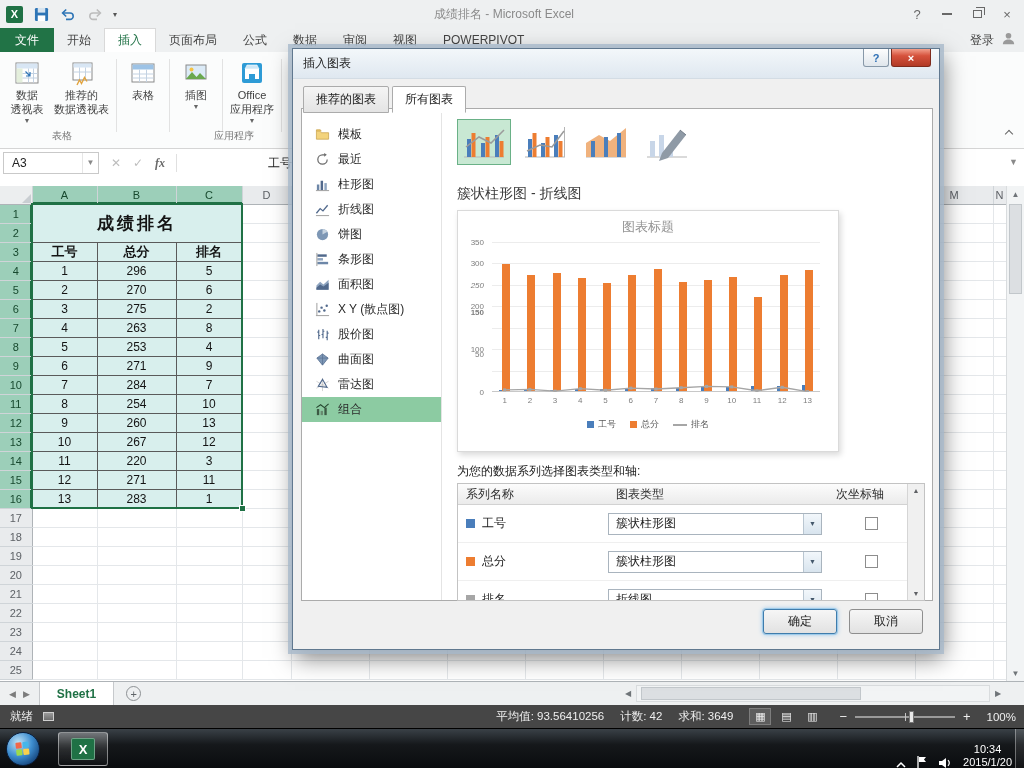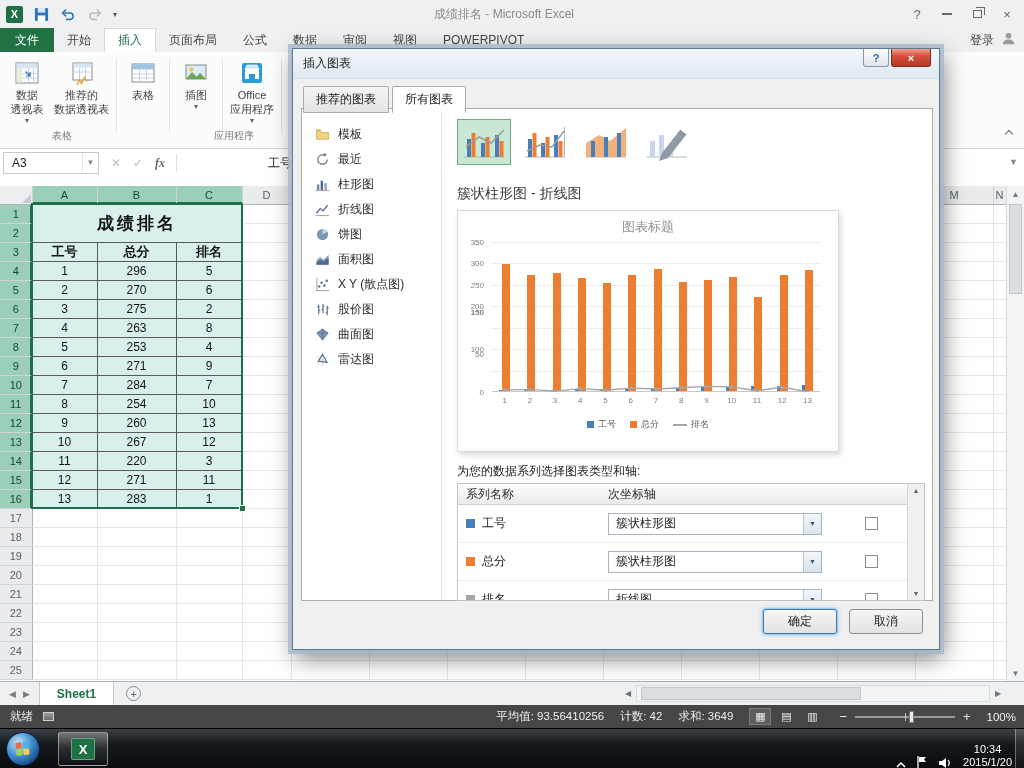--- a/index.html
+++ b/index.html
@@ -943,20 +943,31 @@
               <svg width="15" height="15" viewBox="0 0 16 16">
                 <circle cx="8" cy="8" r="6" fill="#7d97b5"></circle>
                 <path d="M8 8V2a6 6 0 0 1 5.2 3z" fill="#c6d3e0"></path>
               </svg>
             </span>
             <span>饼图</span>
           </div>
           <div class="ditem">
             <span class="dicon">
               <svg width="15" height="15" viewBox="0 0 16 16">
+                <rect x="2.5" y="2.5" width="10" height="2.6" fill="#51698c"></rect>
+                <rect x="2.5" y="6.5" width="6" height="2.6" fill="#8fa5c0"></rect>
+                <rect x="2.5" y="10.5" width="11.5" height="2.6" fill="#6d87a8"></rect>
+                <path d="M2 1v14" stroke="#9a9a9a"></path>
+              </svg>
+            </span>
+            <span>条形图</span>
+          </div>
+          <div class="ditem">
+            <span class="dicon">
+              <svg width="15" height="15" viewBox="0 0 16 16">
                 <path d="M1.5 13.5V9l4-4 3.5 3 5.5-5v10.5z" fill="#8fa5c0"></path>
                 <path d="M1.5 13.5v-2l4-3.5 3.5 2 5.5-4v7.5z" fill="#51698c"></path>
               </svg>
             </span>
             <span>面积图</span>
           </div>
           <div class="ditem">
             <span class="dicon">
               <svg width="15" height="15" viewBox="0 0 16 16">
                 <g fill="#51698c">
@@ -992,20 +1003,31 @@
             <span>曲面图</span>
           </div>
           <div class="ditem">
             <span class="dicon">
               <svg width="15" height="15" viewBox="0 0 16 16">
                 <path d="M8 1v14M1.5 4.5L14.5 12M14.5 4.5L1.5 12" stroke="#bdbdbd" stroke-width=".7"></path>
                 <path d="M8 2.5L12.8 11 3.5 10z" fill="none" stroke="#51698c" stroke-width="1.2"></path>
               </svg>
             </span>
             <span>雷达图</span>
+          </div>
+          <div class="ditem selected">
+            <span class="dicon">
+              <svg width="15" height="15" viewBox="0 0 16 16">
+                <rect x="2" y="7.5" width="2.5" height="6.5" fill="#3c5a44"></rect>
+                <rect x="6" y="9.5" width="2.5" height="4.5" fill="#678a70"></rect>
+                <rect x="10" y="6" width="2.5" height="8" fill="#3c5a44"></rect>
+                <path d="M1.5 6L6 3l4 3 4.5-4" fill="none" stroke="#25472f" stroke-width="1.2"></path>
+              </svg>
+            </span>
+            <span>组合</span>
           </div>
         </div>
       <div class="dcontent">
         <div class="thumbs">
             <div class="thumb selected">
               <svg width="46" height="38" viewBox="0 0 46 38">
                 <path d="M3 34h40" stroke="#b5b5b5"></path>
                 <rect x="6" y="16" width="4" height="18" fill="#4a7ebb"></rect>
                 <rect x="10.5" y="10" width="4" height="24" fill="#ed7d31"></rect>
                 <rect x="20" y="20" width="4" height="14" fill="#4a7ebb"></rect>
@@ -1168,20 +1190,21 @@
               <span class="lg-item">
                 <span class="lg-line" style="background: rgb(166, 166, 166);"></span>
                 <span>排名</span>
               </span>
             </div>
         </div>
         <div class="prompt">为您的数据系列选择图表类型和轴:</div>
         <div class="stable">
           <div class="sthead">
             <span class="hc h-name">系列名称</span>
+            <span class="hc h-type">图表类型</span>
             <span class="hc h-sec">次坐标轴</span>
           </div>
           <div class="srows">
               <div class="srow">
                 <div class="sc-name">
                   <span class="swatch" style="background: rgb(74, 126, 187);"></span>
                   <span>工号</span>
                 </div>
                 <div class="sc-type">
                   <div class="combo">

